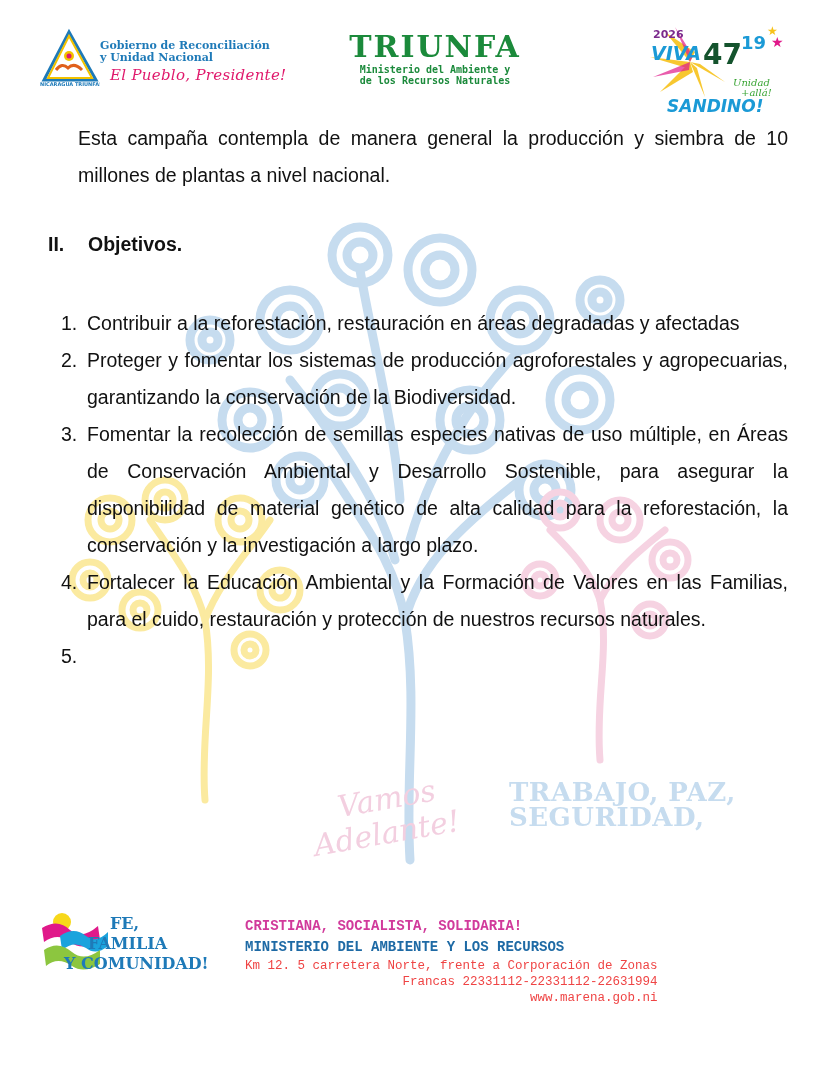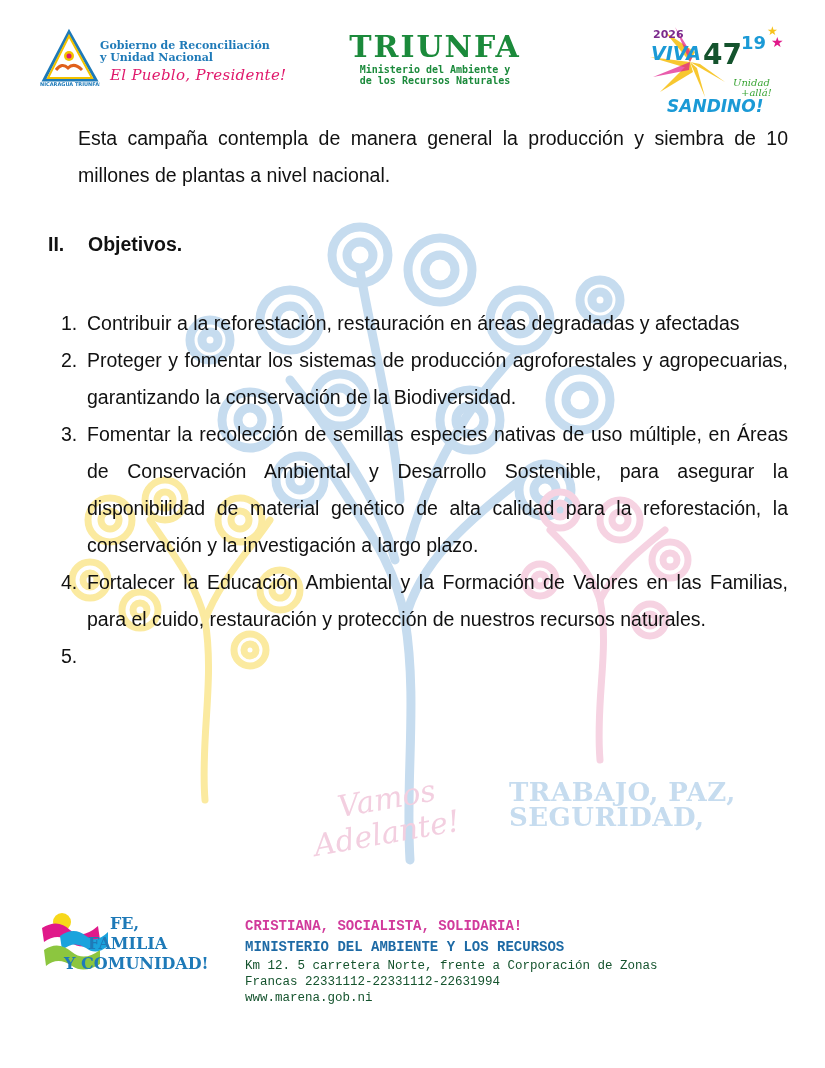--- a/index.html
+++ b/index.html
@@ -36,21 +36,21 @@
   .list { left:55px; top:305px; width:733px; margin:0; padding:0; list-style:none; }
   .list li { position:relative; padding-left:32px; font-size:19.5px; line-height:37px; text-align:justify; }
   .list li .n { position:absolute; left:6px; top:0; }
 
   
   .ffl { left:40px; top:910px; width:170px; height:75px; }
   .ffl-text { position:absolute; left:48px; top:4px; font-family:"DejaVu Serif", serif; font-weight:bold; font-size:16px; line-height:20px; color:#1e7ab8; text-align:center; }
   .foot { left:217px; top:916px; font-family:"Liberation Mono", monospace;margin-left:28px; }
   .foot .l1 { font-weight:bold; font-size:14px; color:#d13a9b; line-height:21px; }
   .foot .l2 { font-weight:bold; font-size:14px; color:#1e6aa5; line-height:21px; }
-  .foot .l3 { font-size:12.5px; color:#14532d; line-height:16px; }
+  .foot .l3 { font-size:12.5px; color:#ef4444; line-height:16px;text-align:right; }
 </style>
 </head>
 <body>
 
 <svg class="wm" viewBox="0 0 825 1068">
   <g fill="none" stroke-linecap="round">
 
     <g stroke="#c6dcef" stroke-width="9">
       <path d="M410 860 C405 780 418 700 405 620 C395 560 360 520 330 470"></path>
       <path d="M405 620 C420 560 470 520 520 480"></path>

